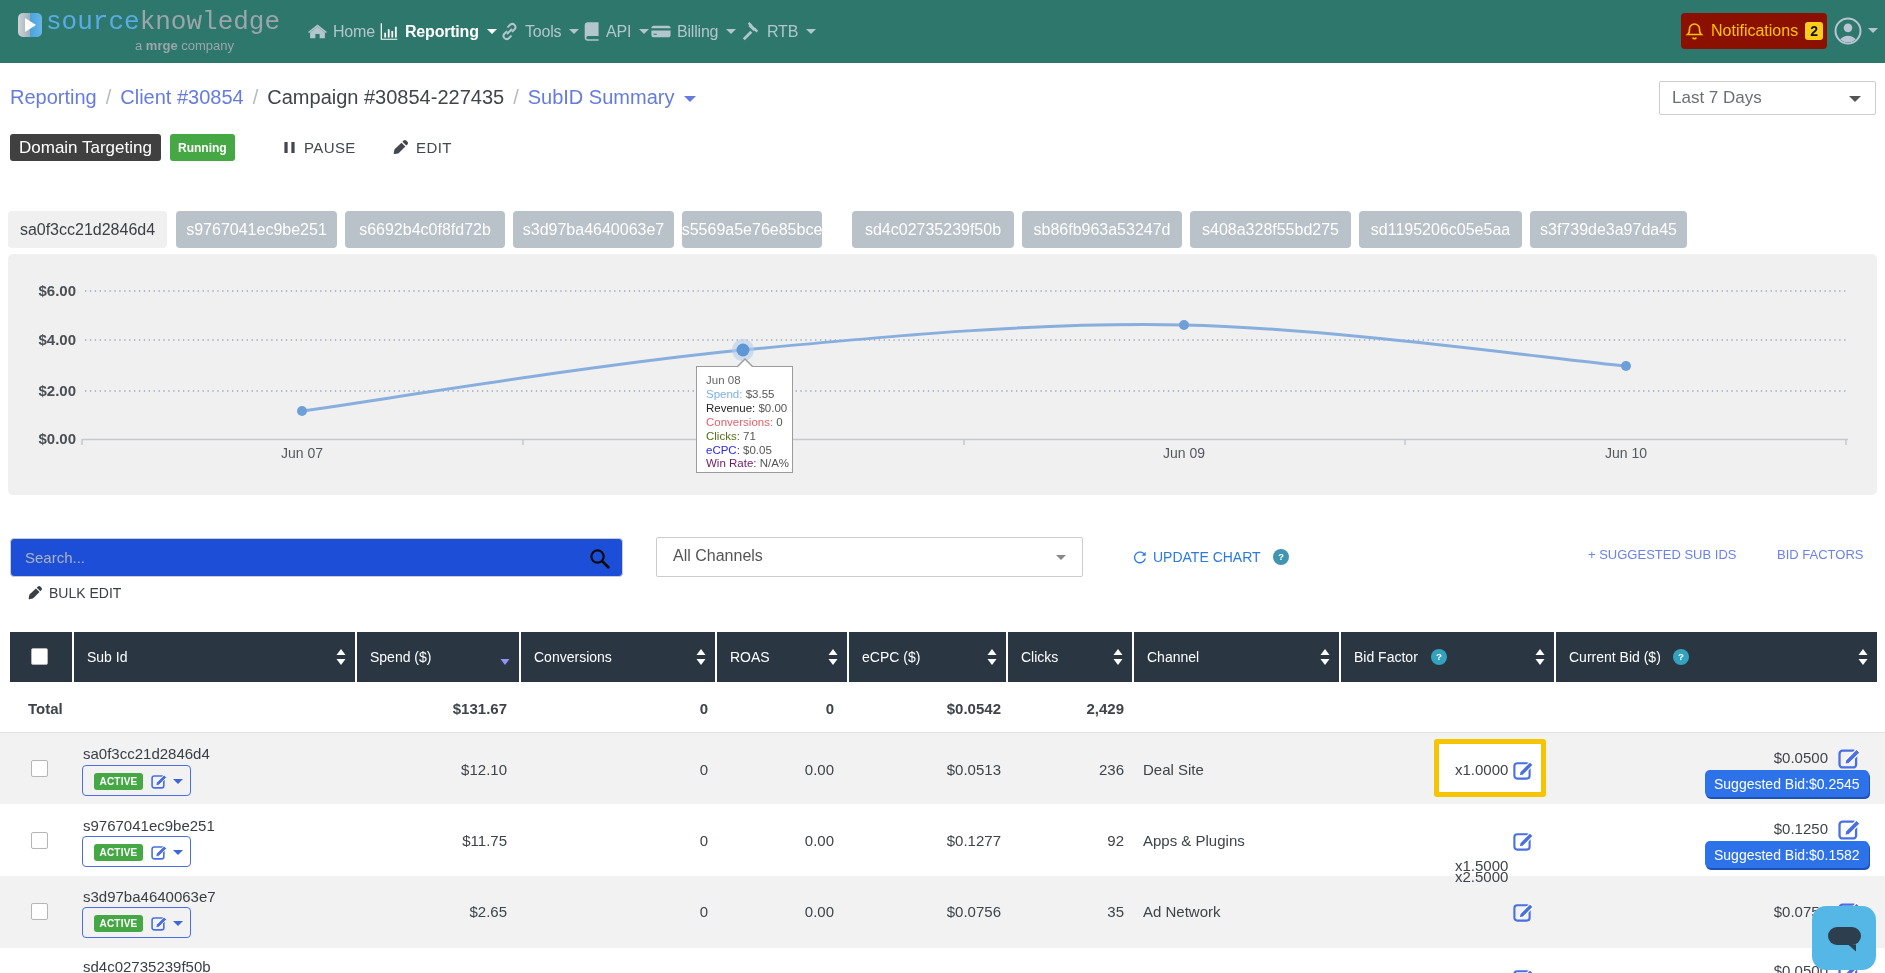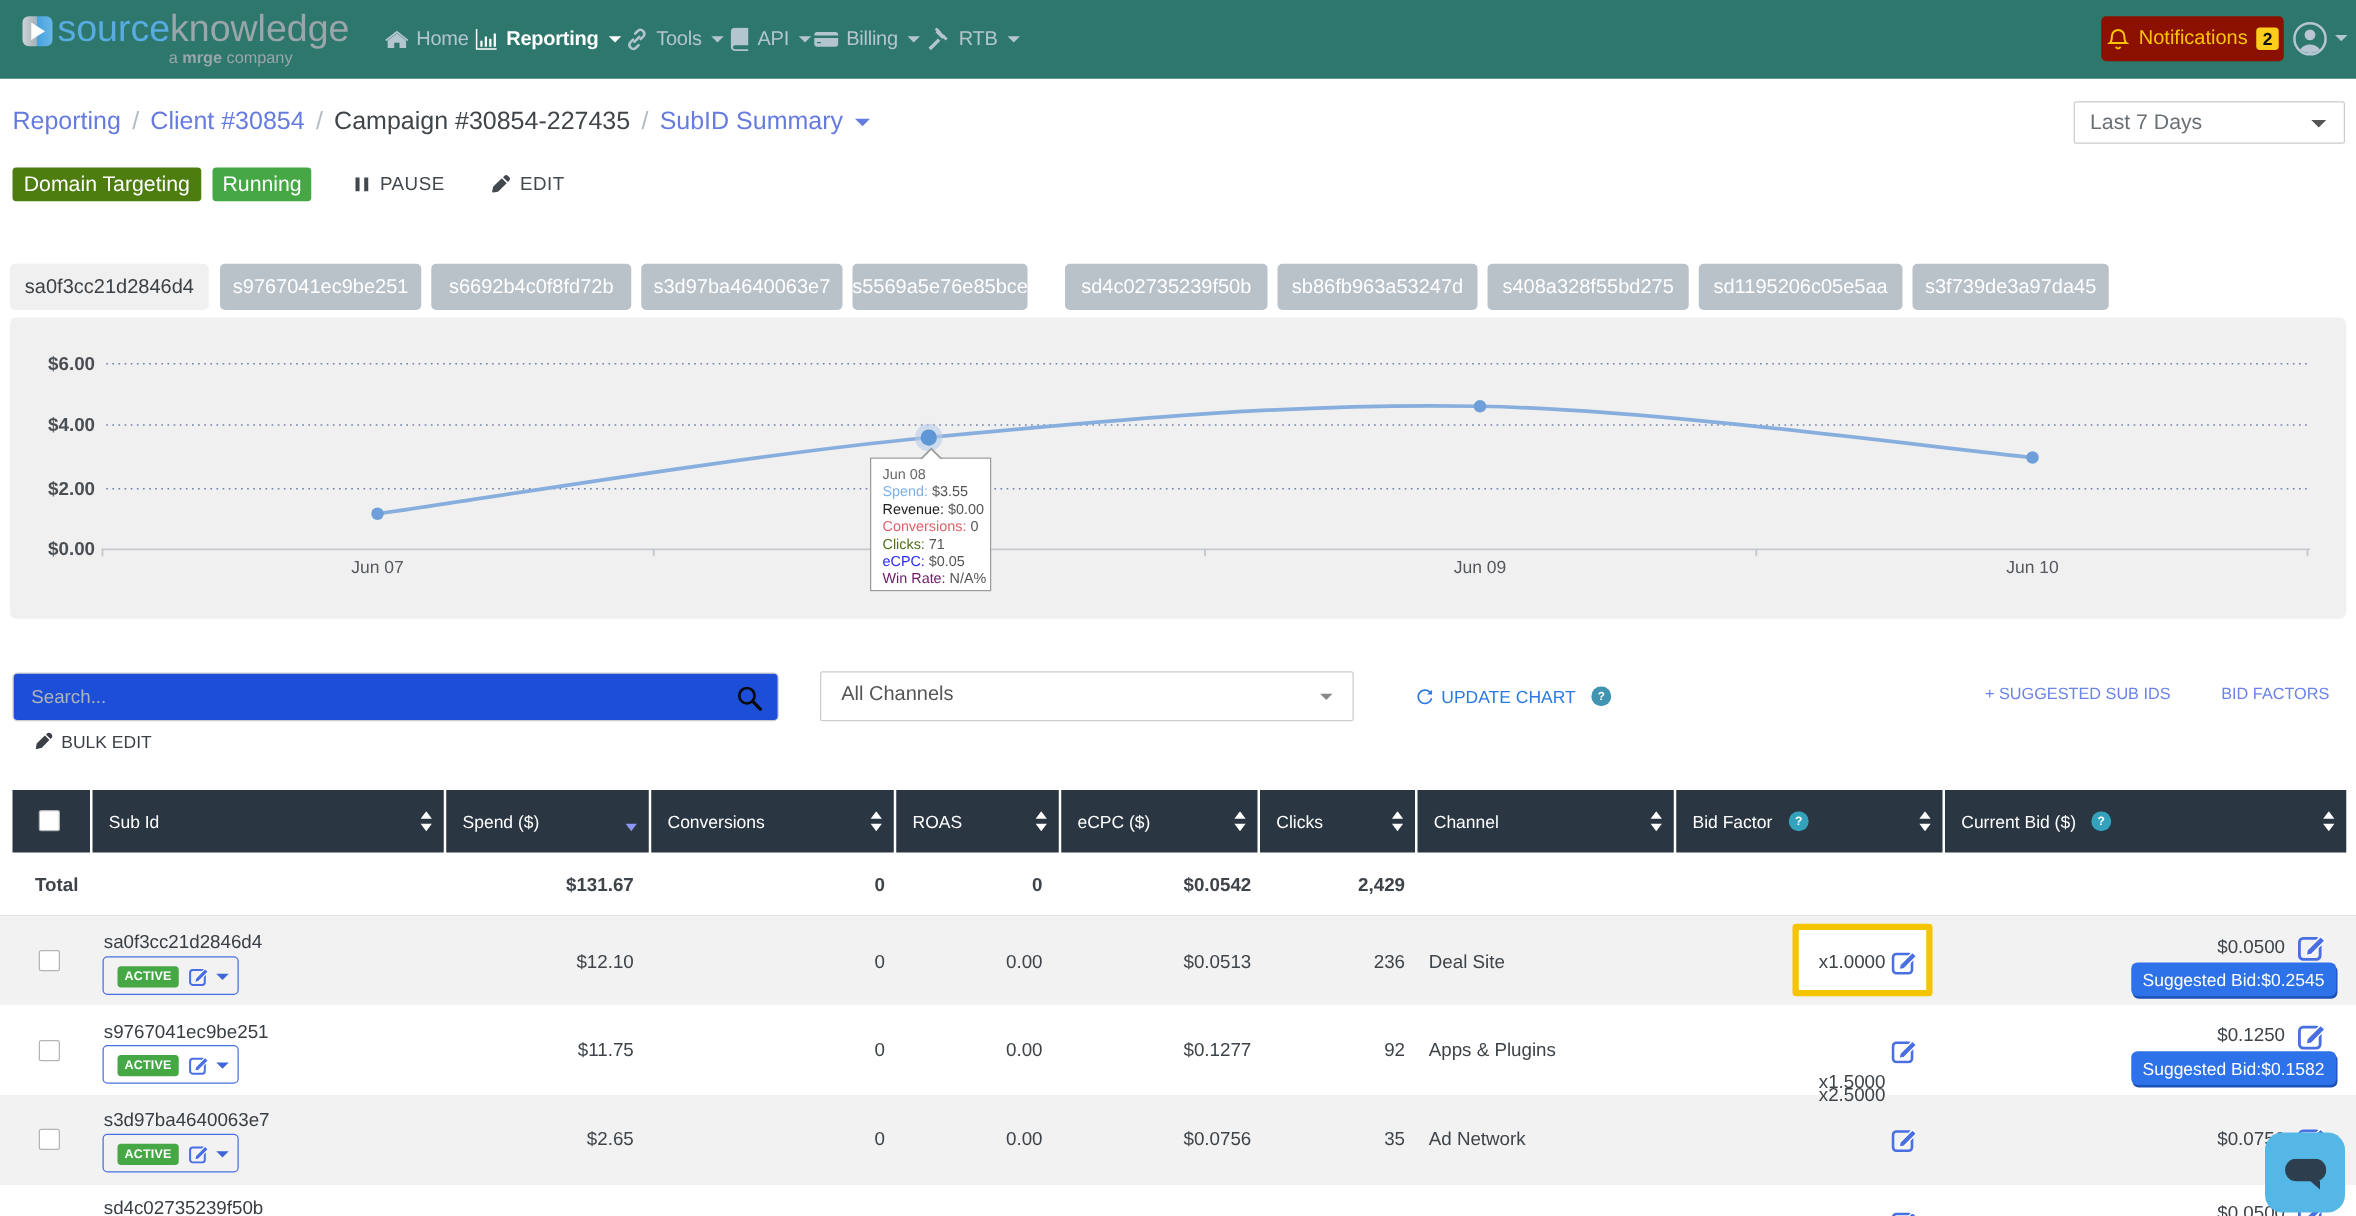--- a/index.html
+++ b/index.html
@@ -4,43 +4,43 @@
 <style>
 * { margin:0; padding:0; box-sizing:border-box; }
 html,body { width:1885px; height:973px; background:#fff; font-family:"Liberation Sans", sans-serif; overflow:hidden; }
 #page { position:relative; width:1885px; height:973px; overflow:hidden; }
 .abs { position:absolute; }
 
 
 .navbar { position:absolute; left:0; top:0; width:1885px; height:63px; background:#2e776d; }
 .logo-icon { position:absolute; left:18px; top:13px; width:24px; height:24px; border-radius:5px; background:linear-gradient(90deg,#cfd3d6 0%,#9fb0ba 49%,#4aa3dc 50%,#67b6e8 100%); }
 .logo-icon:after { content:""; position:absolute; left:7px; top:5px; width:0; height:0; border-left:11px solid #fff; border-top:7px solid transparent; border-bottom:7px solid transparent; }
-.logo-text { position:absolute; left:46px; top:7px; font-size:30px; letter-spacing:0px; }
+.logo-text { position:absolute; left:46px; top:7px; font-size:26px; letter-spacing:0px;font-family:Liberation Mono, monospace; }
 .logo-text .src { color:#58ace2; }
 .logo-text .knw { color:#9ba6ab; font-weight:300; }
 .logo-sub { position:absolute; left:135px; top:38px; font-size:13px; color:#9ba6ab; }
 .logo-sub b { font-weight:bold; }
 .nav-item { position:absolute; top:0; height:63px; display:flex; align-items:center; gap:6px; color:#b3c6cd; font-size:16px; letter-spacing:-0.2px; }
 .nav-item.active { color:#fff; font-weight:bold; }
 .caret { display:inline-block; width:0; height:0; border-left:5px solid transparent; border-right:5px solid transparent; border-top:5px solid currentColor; margin-left:2px; box-sizing:content-box; }
 .notif { position:absolute; left:1681px; top:13px; width:146px; height:36px; background:#8c1000; border-radius:4px; color:#fdc500; font-size:16px; display:flex; align-items:center; justify-content:center; gap:7px; }
 .notif .badge2 { background:#fccd1b; color:#111; font-size:14px; font-weight:bold; border-radius:3px; padding:1px 5px; }
 .avatar { position:absolute; left:1834px; top:17px; width:28px; height:28px; }
 .nav-caret2 { position:absolute; left:1868px; top:28px; width:0; height:0; border-left:5px solid transparent; border-right:5px solid transparent; border-top:5px solid #b3c6cd; }
 
 
 .crumbs { position:absolute; left:10px; top:86px; font-size:20px; color:#9aa0a6; }
 .crumbs a { color:#667be0; text-decoration:none; }
 .crumbs .cur { color:#3f4549; }
 .crumbs .bsep { margin:0 9px; color:#b5bbc0; }
 .crumb-caret { display:inline-block; width:0; height:0; border-left:6px solid transparent; border-right:6px solid transparent; border-top:6px solid #667be0; margin-left:10px; vertical-align:middle; }
 
 
-.badge-dark { position:absolute; left:10px; top:134px; height:27px; background:#4d7c0f; color:#fff; font-size:17px; display:flex; align-items:center; padding:0 9px; border-radius:3px; }
-.badge-green { position:absolute; left:170px; top:134px; height:27px; background:#45a845; color:#fff; font-size:17px; display:flex; align-items:center; padding:0 8px; border-radius:3px; }
+.badge-dark { position:absolute; left:10px; top:134px; height:27px; background:#404040; color:#fff; font-size:17px; display:flex; align-items:center; padding:0 9px; border-radius:3px; }
+.badge-green { position:absolute; left:170px; top:134px; height:27px; background:#45a845; color:#fff; font-size:12px; display:flex; align-items:center; padding:0 8px; border-radius:3px;font-weight:bold; }
 .act-btn { position:absolute; top:134px; height:27px; display:flex; align-items:center; gap:8px; color:#42484e; font-size:15px; letter-spacing:0.4px; }
 
 
 .last7 { position:absolute; left:1659px; top:81px; width:217px; height:34px; border:1px solid #ccc; border-radius:2px; background:#fff; color:#6b7075; font-size:17px; display:flex; align-items:center; padding:0 12px; }
 .last7 .c { position:absolute; right:14px; top:14px; width:0; height:0; border-left:6px solid transparent; border-right:6px solid transparent; border-top:6px solid #555; }
 
 
 .chip { position:absolute; top:211px; height:37px; border-radius:4px; font-size:16px; display:flex; align-items:center; justify-content:center; }
 .chip.on { background:#f0f0f0; color:#3c4146; }
 .chip.off { background:#b9c1c9; color:#fff; }

